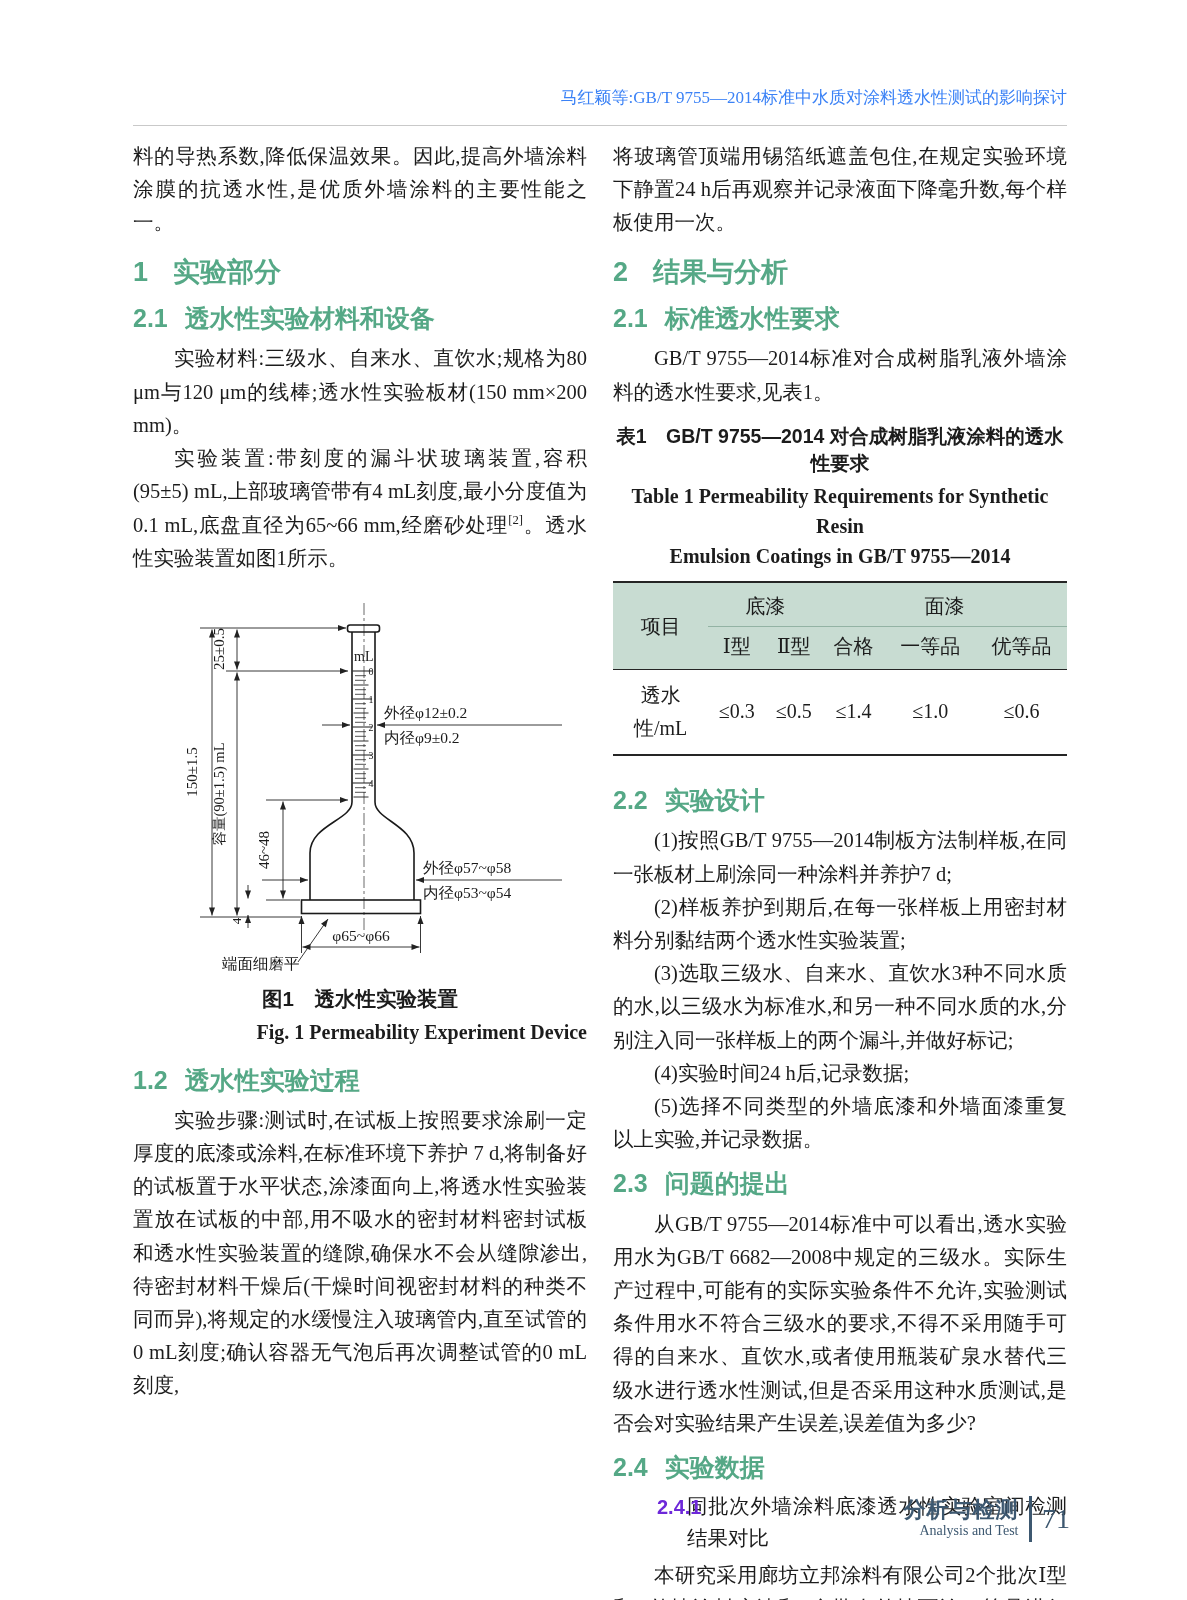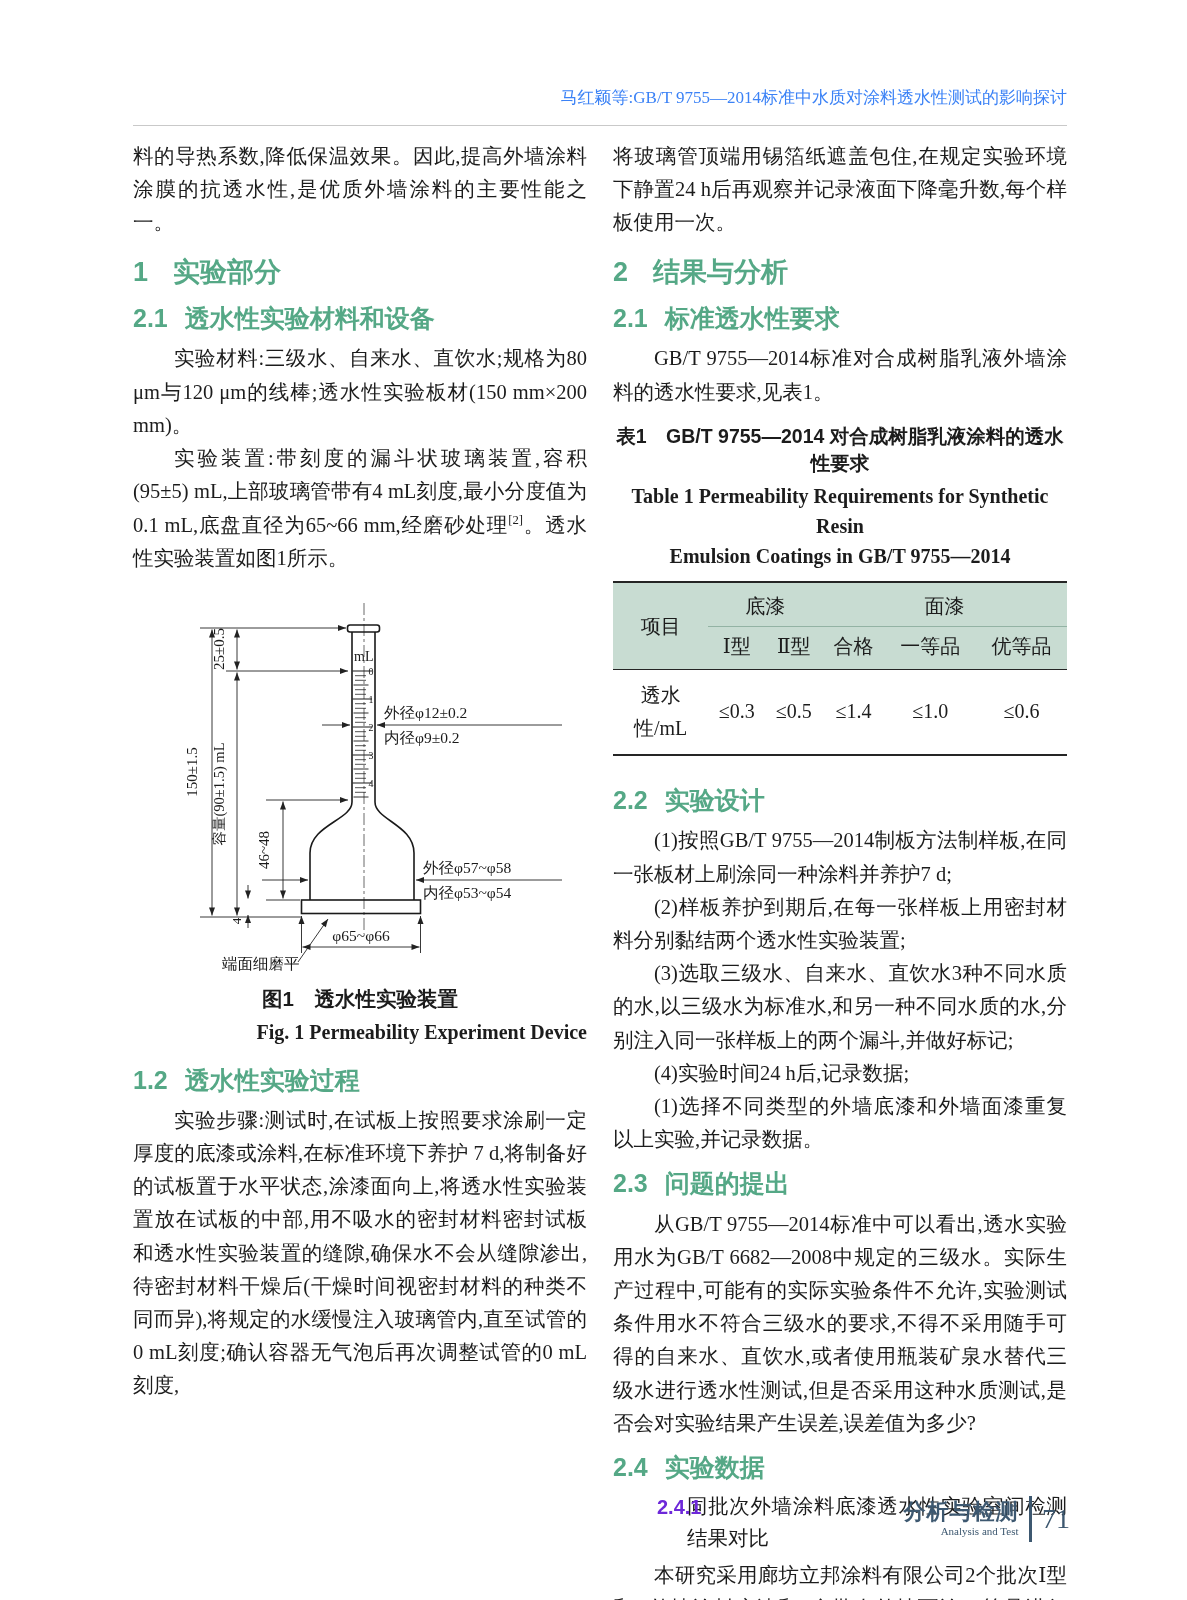--- a/index.html
+++ b/index.html
@@ -44,21 +44,21 @@
   table.t1 th{background:#c8dcd2;}
   table.t1 th.item{width:21%;}
   table.t1 th.grp{border-bottom:1px solid #93b3a4;padding:7px 2px 3px;}
   table.t1 tr.sub th{padding:3px 2px 7px;}
   table.t1 tr.data td{border-top:1.5px solid #252525;padding:9px 2px 10px;}
   
   .footer{position:absolute;top:1496px;right:117px;display:flex;align-items:center;color:#3d5870;}
   .f-txt{text-align:right;}
   .f-cn{font-family:"Liberation Sans","DejaVu Sans",sans-serif;font-weight:bold;
       font-size:22px;line-height:1.1;letter-spacing:1px;}
-  .f-en{font-size:11px;line-height:1.3;}
+  .f-en{font-size:14px;line-height:1.3;}
   .f-bar{width:3.5px;height:46px;background:#3d5870;margin:0 10px;}
   .f-num{font-size:28px;text-align:right;}
   
   .glass{stroke:#1a1a1a;stroke-width:1.6;fill:none;}
   .dim{stroke:#222;stroke-width:0.9;fill:none;}
   .tick{stroke:#1a1a1a;stroke-width:1.1;fill:none;}
   text.svgt{fill:#1a1a1a;font-family:"Liberation Serif","DejaVu Serif",serif;}
 </style>
 </head>
 <body>
@@ -198,21 +198,21 @@
         </tbody>
       </table>
 
       <div class="h2">
         <span class="num">2.2</span><span>实验设计</span>
       </div>
       <p>(1)按照GB/T 9755—2014制板方法制样板,在同一张板材上刷涂同一种涂料并养护7 d;</p>
       <p>(2)样板养护到期后,在每一张样板上用密封材料分别黏结两个透水性实验装置;</p>
       <p>(3)选取三级水、自来水、直饮水3种不同水质的水,以三级水为标准水,和另一种不同水质的水,分别注入同一张样板上的两个漏斗,并做好标记;</p>
       <p>(4)实验时间24 h后,记录数据;</p>
-      <p>(1)选择不同类型的外墙底漆和外墙面漆重复以上实验,并记录数据。</p>
+      <p>(5)选择不同类型的外墙底漆和外墙面漆重复以上实验,并记录数据。</p>
 
       <div class="h2">
         <span class="num">2.3</span><span>问题的提出</span>
       </div>
       <p>从GB/T 9755—2014标准中可以看出,透水实验用水为GB/T 6682—2008中规定的三级水。实际生产过程中,可能有的实际实验条件不允许,实验测试条件用水不符合三级水的要求,不得不采用随手可得的自来水、直饮水,或者使用瓶装矿泉水替代三级水进行透水性测试,但是否采用这种水质测试,是否会对实验结果产生误差,误差值为多少?</p>
 
       <div class="h2">
         <span class="num">2.4</span><span>实验数据</span>
       </div>
       <div class="h3">

